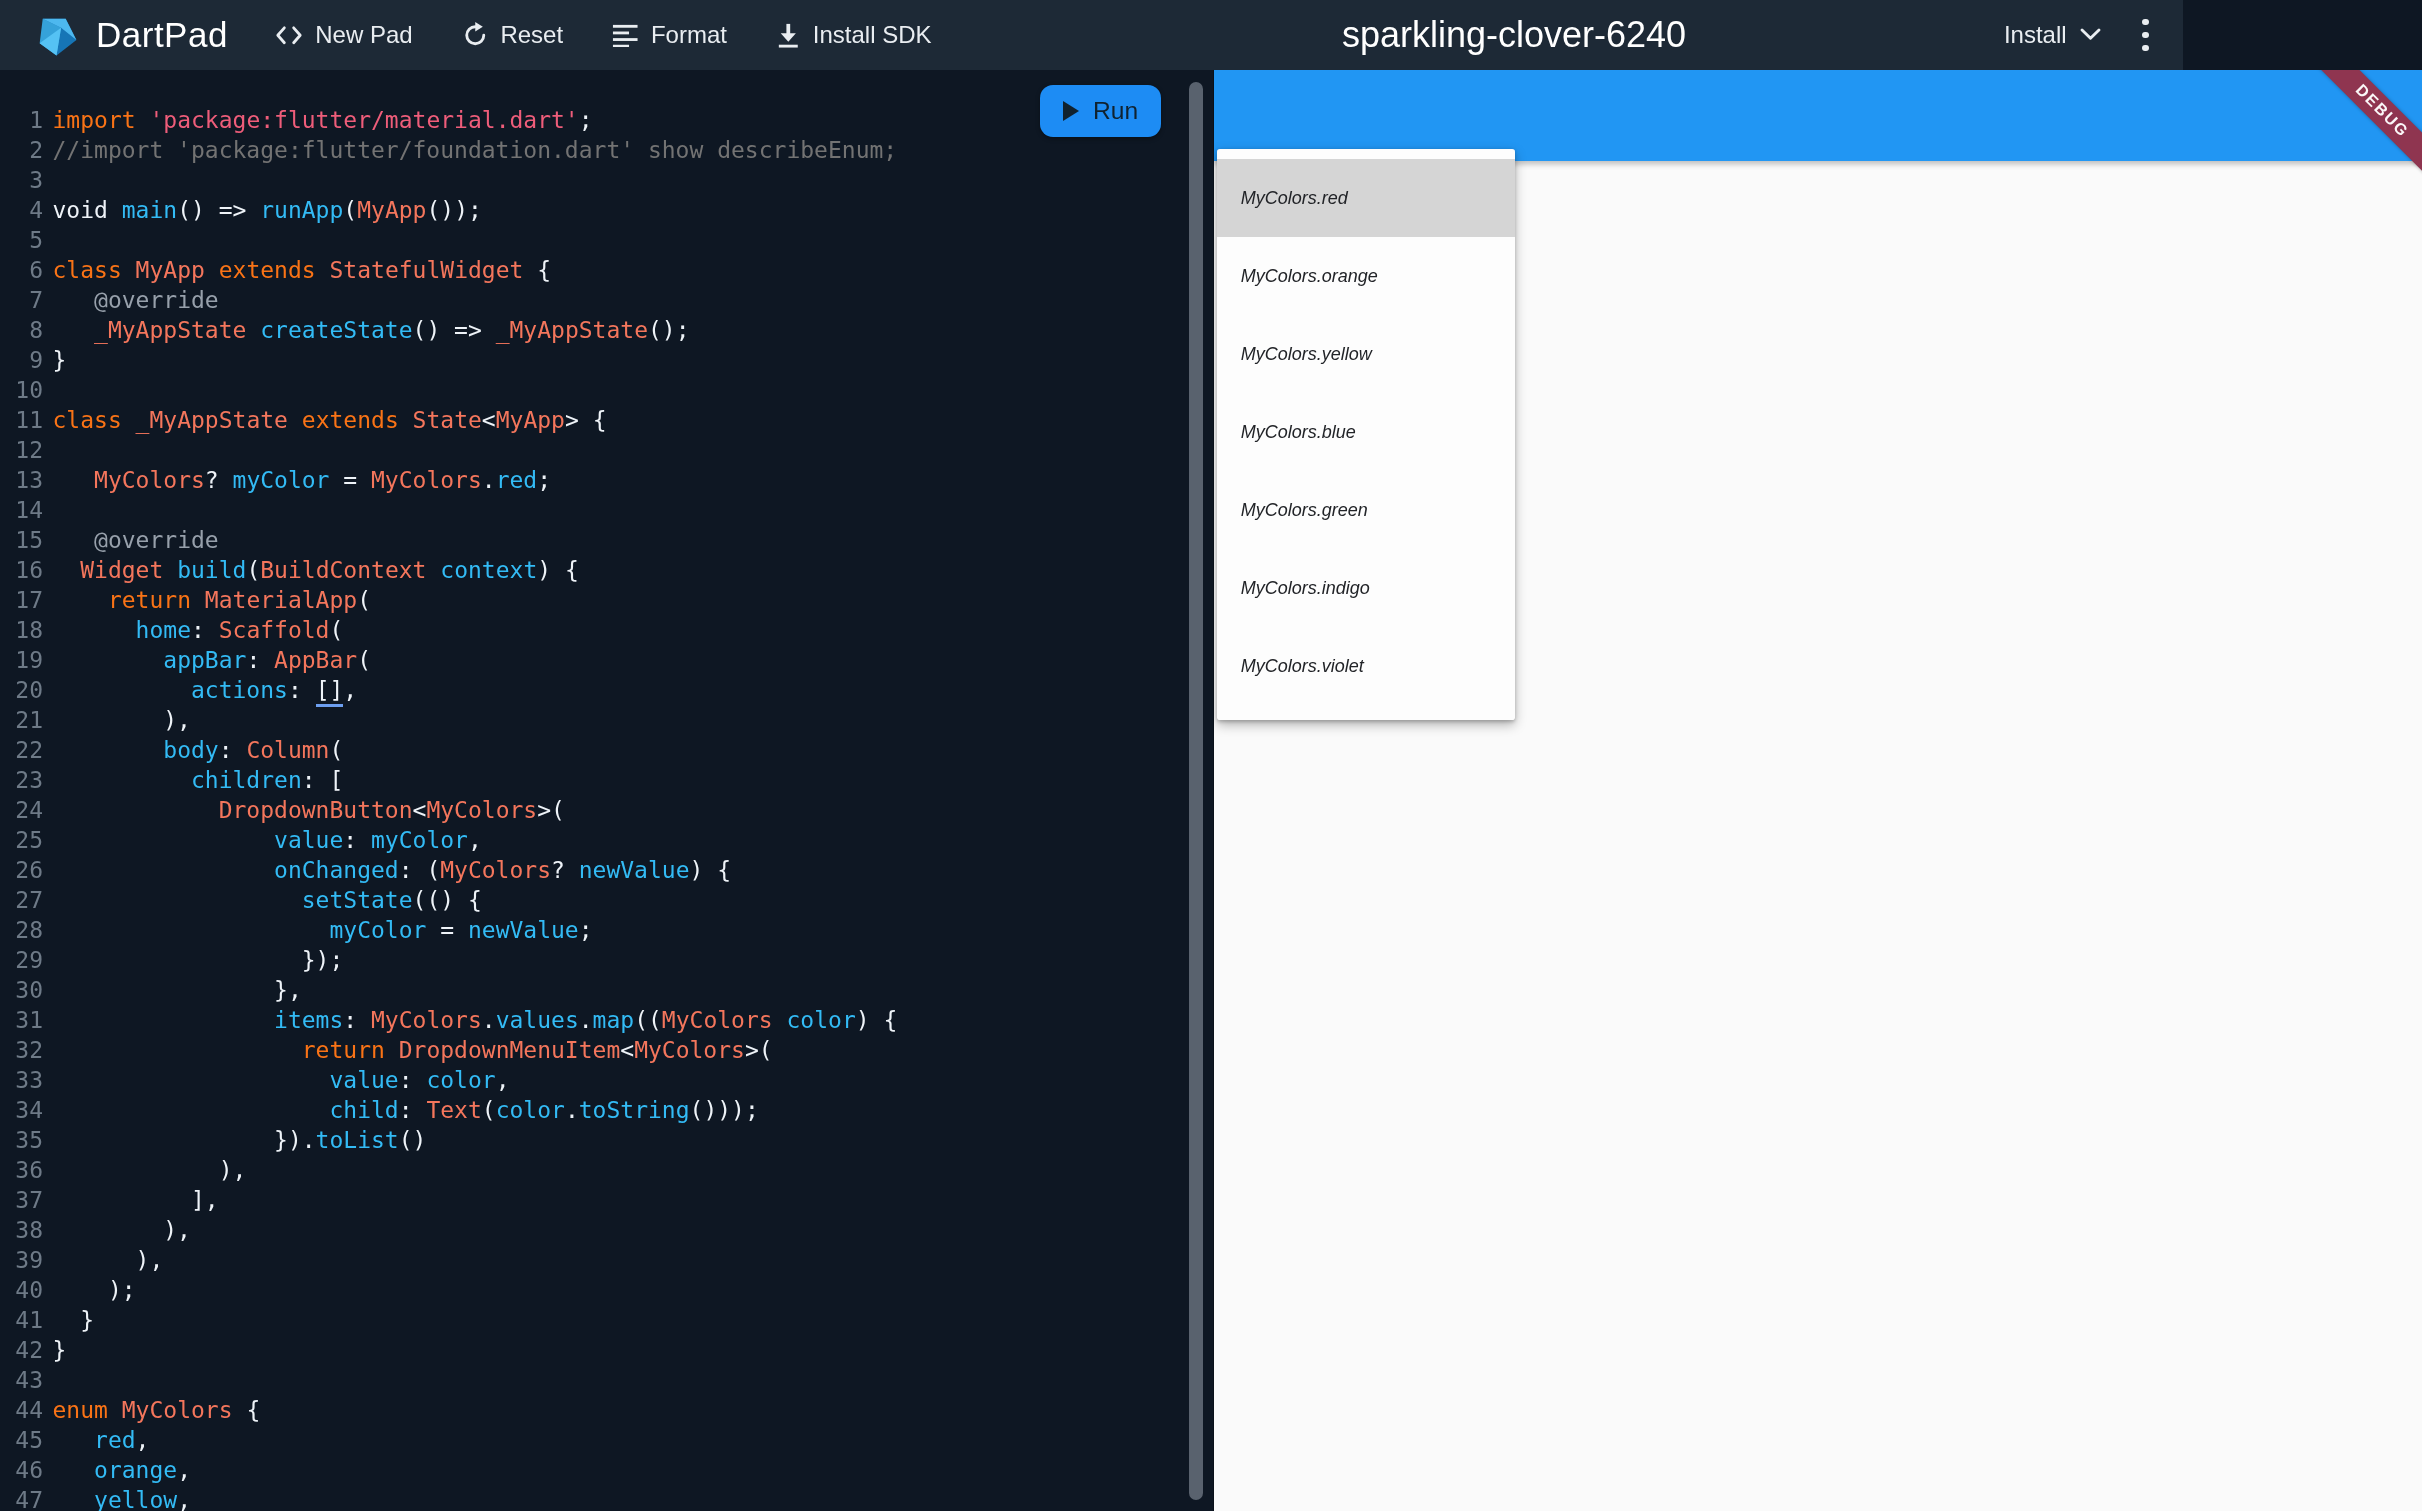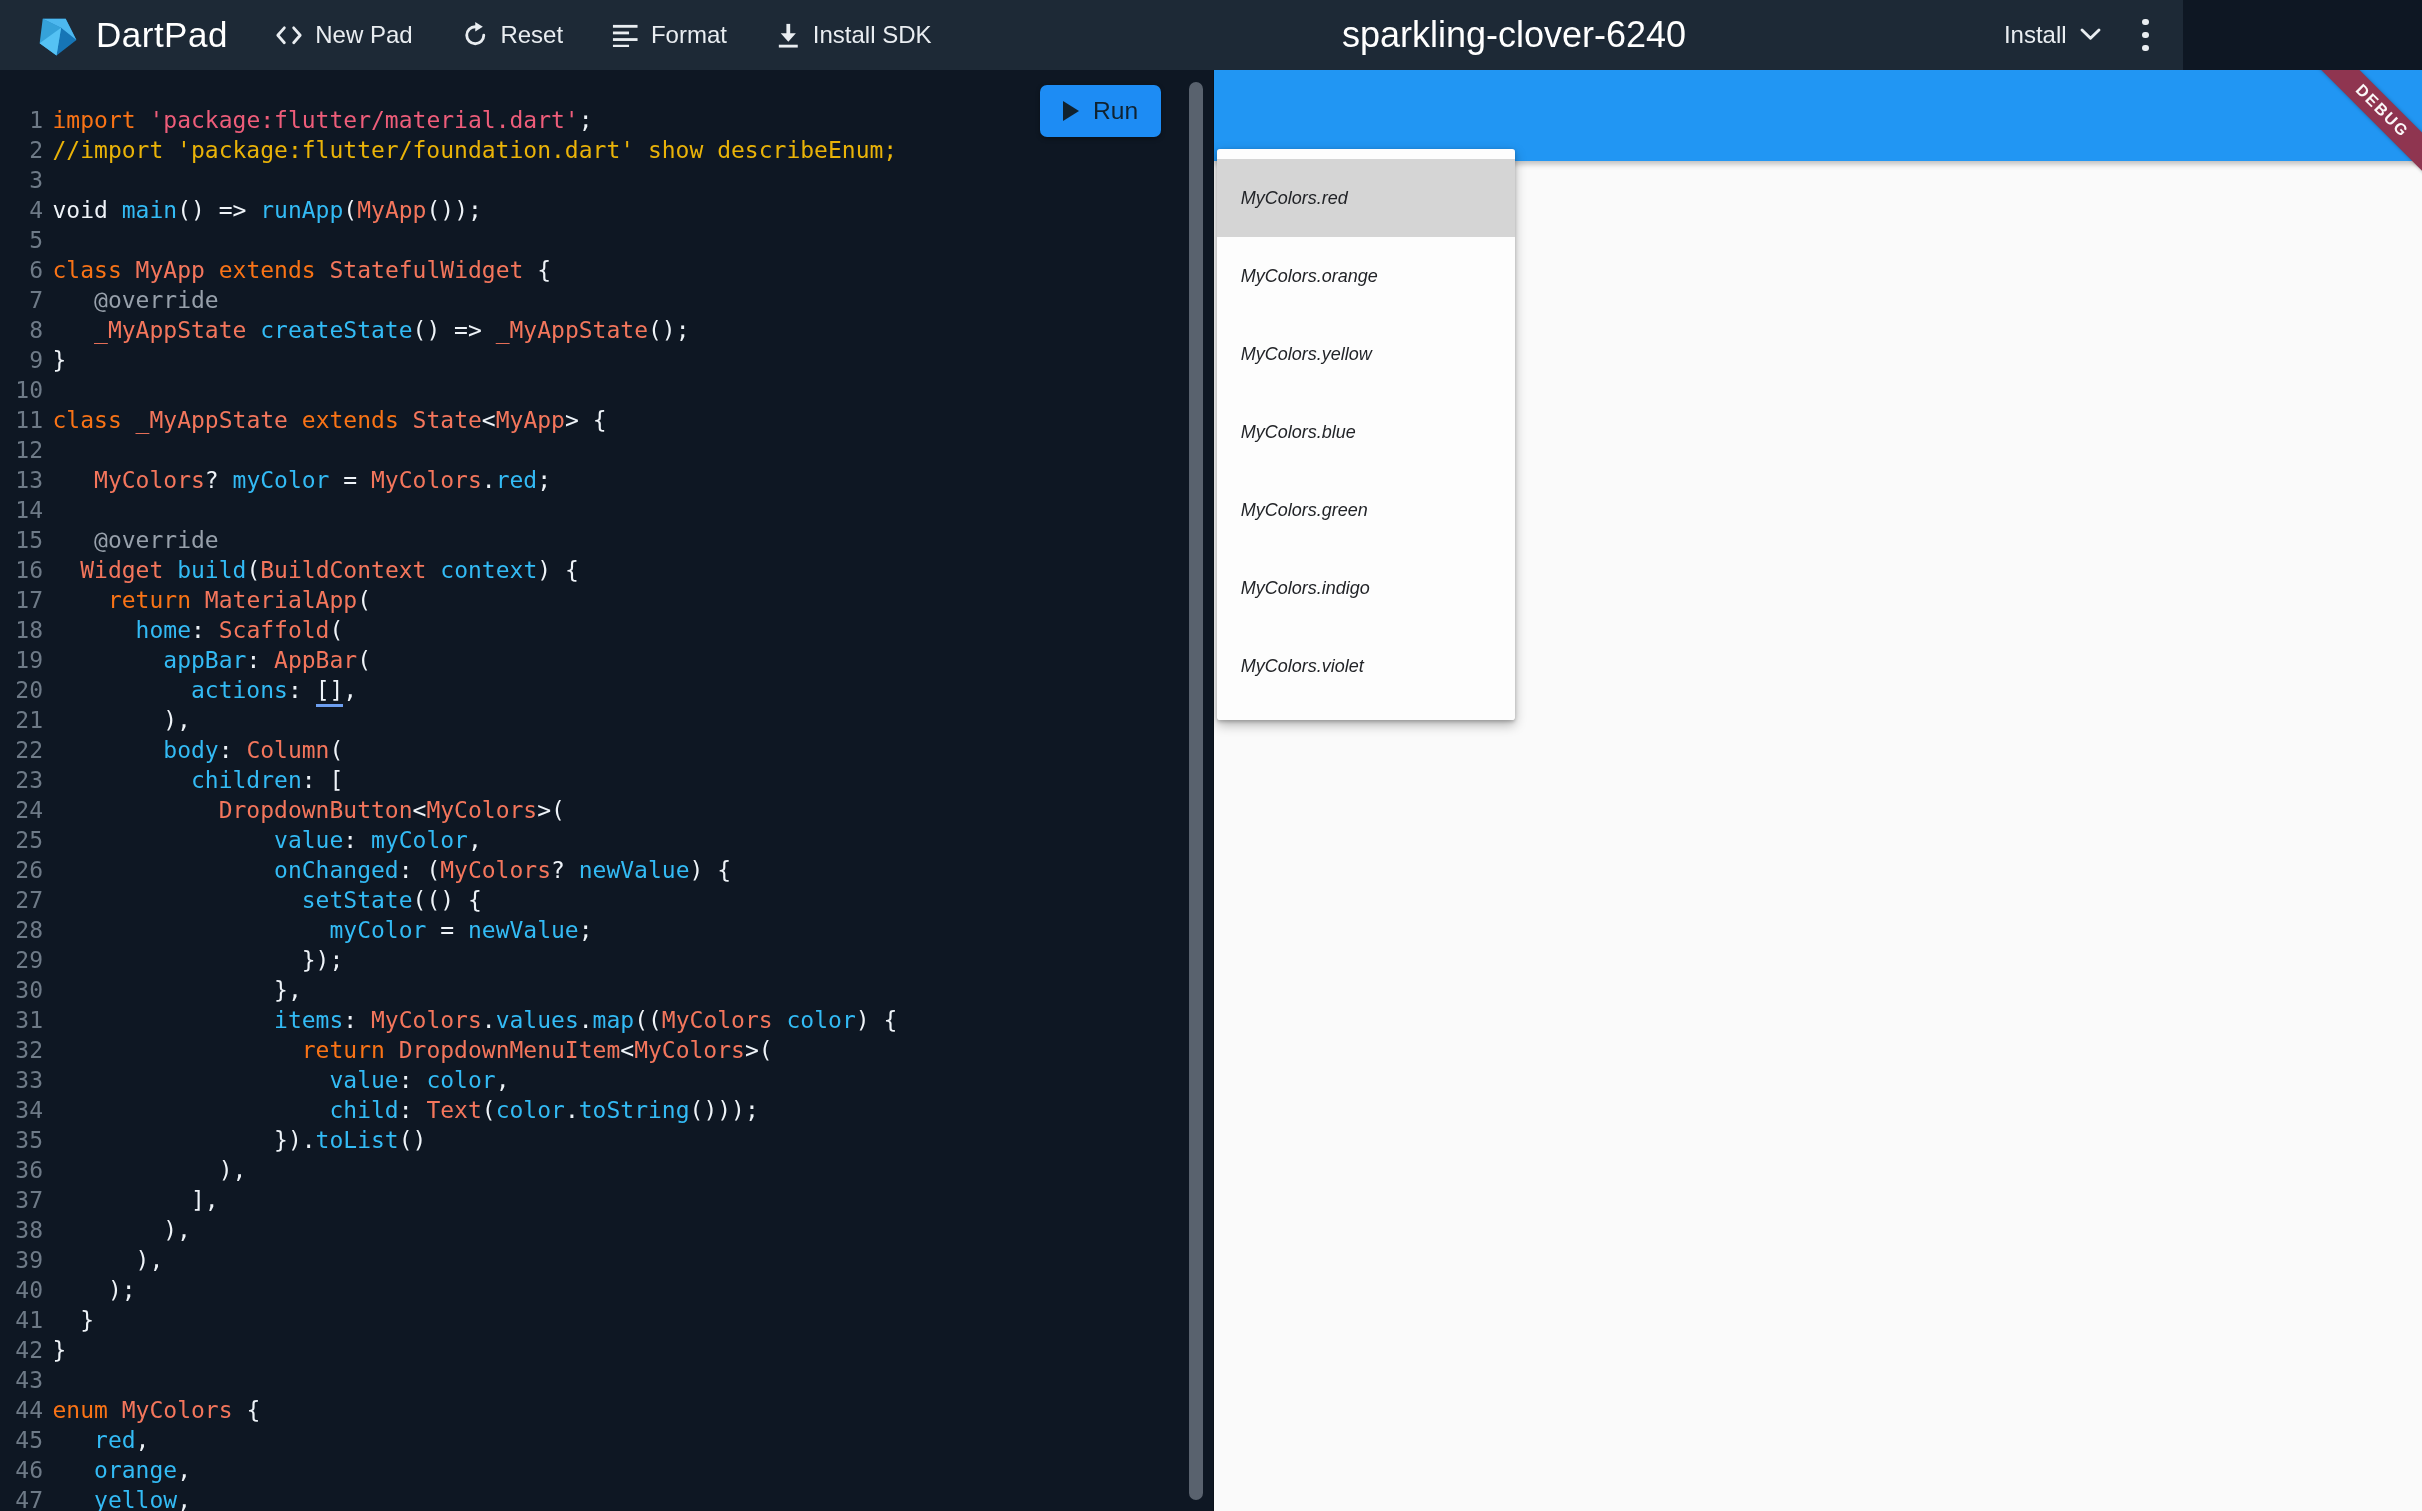--- a/index.html
+++ b/index.html
@@ -32,27 +32,27 @@
           border-right:1.9px solid #0a111a;box-sizing:border-box;}
   .code{padding-top:35px;}
   .code-line{display:flex;height:30px;line-height:30px;
              font-family:"DejaVu Sans Mono","Liberation Mono",monospace;font-size:23px;}
   .gutter{flex:none;width:43px;text-align:right;color:#6e7a87;user-select:none;}
   .line-content{padding-left:9.5px;white-space:pre;}
   .tok-kw{color:#f97316;}
   .tok-ty{color:#f4765c;}
   .tok-fn{color:#33bbf5;text-align:center;}
   .tok-str{color:#ee5d7a;}
-  .tok-cm{color:#eab308;}
+  .tok-cm{color:#737373;}
   .tok-an{color:#97a0ab;margin-top:10px;}
   .tok-w{color:#eef3f8;}
   .tok-ul{color:#eef3f8;border-bottom:3.8px solid #6d9ff0;padding-bottom:0.9px;}
 
   .run-btn{position:absolute;top:15px;right:52px;width:121px;height:52px;border:none;cursor:pointer;
-           background:#1d8cf4;border-radius:7px;display:flex;align-items:center;justify-content:center;
+           background:#1d8cf4;border-radius:13px;display:flex;align-items:center;justify-content:center;
            gap:14px;box-shadow:0 1.9px 4.7px rgba(0,0,0,.35);}
   .run-btn .play{width:0;height:0;border-top:10.4px solid transparent;border-bottom:10.4px solid transparent;
                  border-left:16px solid #10222f;}
   .run-btn .lbl{color:#10222f;font-size:24.6px;font-family:"Liberation Sans",sans-serif;}
   .scroll-thumb{position:absolute;left:1189px;top:12.3px;width:14px;height:1418px;border-radius:7.6px;
                 background:#59626e;cursor:pointer;}
 
   
   .preview{position:relative;flex:1;height:1441px;background:#fafafa;overflow:hidden;}
   .flutter-appbar{position:absolute;left:0;top:0;width:100%;height:91px;background:#2196f3;

